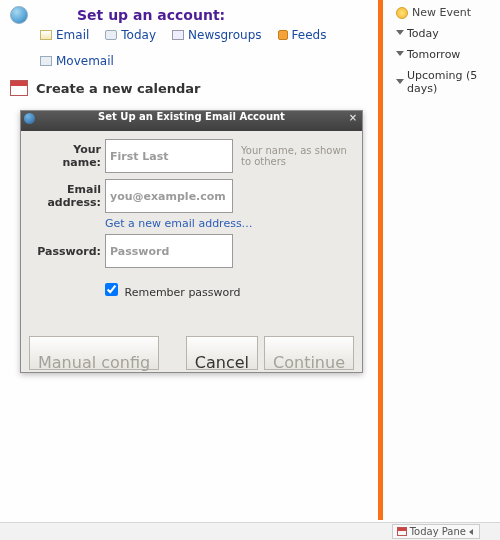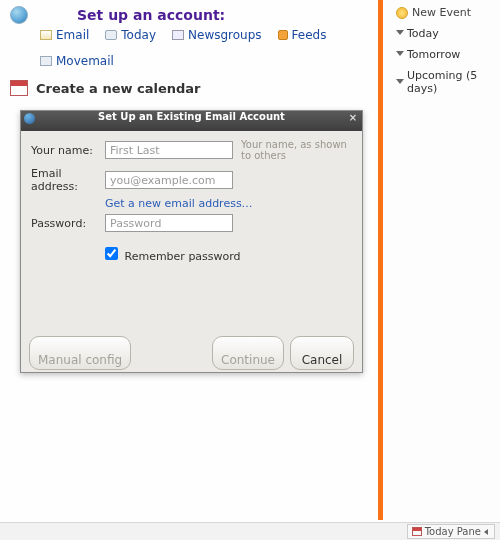--- a/index.html
+++ b/index.html
@@ -113,21 +113,21 @@
   
   .footer {
     position: absolute;
     left:0; right:0; bottom:0;
     height: 18px;
     border-top:1px solid #d6d6d6;
     background:#f2f2f2;
     display:flex;
     justify-content:flex-end;
     align-items:center;
-    padding:0 5px;
+    padding:0 20px;
     gap:4px;
   }
   .footer-btn {
     display:flex; align-items:center; gap:3px;
     font-size:10px; color:#555;
     padding:1px 4px;
     border:1px solid #ccc;
     background:#f8f8f8;
   }
   .cal-mini { width:10px; height:9px; border:1px solid #b55; position:relative; }
@@ -179,28 +179,29 @@
     padding: 8px 10px 0 10px;
   }
   .form-row {
     display:grid;
     grid-template-columns: 70px 128px 1fr;
     align-items:center;
     gap: 4px;
     margin-bottom: 6px;
     font-size:11px;
   }
-  .form-row label { color:#333; }
+  .form-row label { text-align:right; color:#333;font-weight:bold; }
   .form-row input[type=text], .form-row input[type=password] {
     height:18px;
     border:1px solid #9a9a9a;
     background:#fff;
     font-size:11px;
-    padding:4px 4px;
+    padding:16px 4px;
     color:#222;
+    font-weight:bold;
   }
   .form-row input::placeholder { color:#9b9b9b; }
   .hint { color:#9a968e; font-size:10px; padding-left:4px; }
   .link-row {
     display:grid;
     grid-template-columns: 70px auto;
     gap:4px;
     margin: -2px 0 4px 0;
   }
   .link-row a { color:#2a5db8; font-size:11px; text-decoration:none; }
@@ -219,24 +220,24 @@
     height: 32px;
     display:flex;
     align-items:center;
     padding: 0 8px 6px 8px;
     gap:6px;
   }
   .button-bar .spacer { flex:1; }
   .btn {
     min-width:64px;
     height:20px;
-    font-size:12px;
+    font-size:16px;
     background:linear-gradient(#fdfdfd,#e7e5df);
     border:1px solid #b7b4ac;
-    border-radius:10px;
+    border-radius:0;
     color:#333;
     padding:16px 8px;
     cursor:pointer;
   }
   .btn[disabled] {
     color:#a5a29a;
     cursor:default;
   }
 </style>
 </head>
@@ -342,16 +343,16 @@
         <input type="checkbox" checked="" style="">
         <span>Remember password</span>
       </label>
     </div>
 
   </div>
 
   <div class="button-bar">
     <button class="btn" disabled="">Manual config</button>
     <span class="spacer"></span>
+    <button class="btn">Cancel</button>
     <button class="btn" disabled="">Continue</button>
-    <button class="btn">Cancel</button>
   </div>
 </div>
 
 </body></html>

